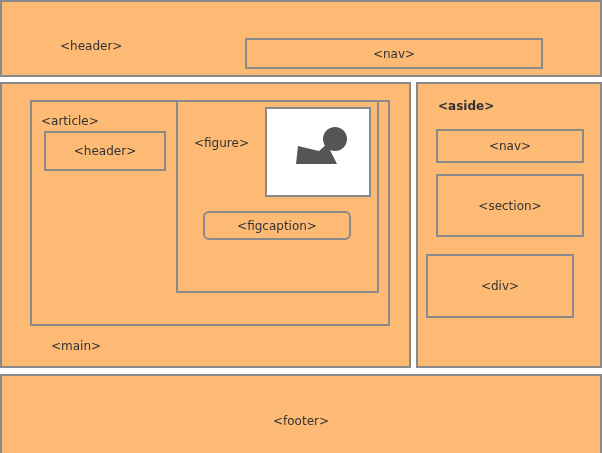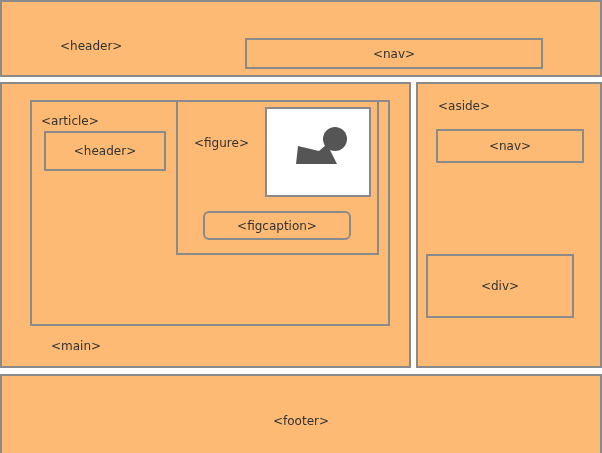--- a/index.html
+++ b/index.html
@@ -19,40 +19,43 @@
     <span>&lt;nav&gt;</span>
   </div>
 </div>
 
 <div class="box" style="left:0;top:82px;width:411px;height:286px;">
   <div class="inner" style="left:28px;top:16px;width:360px;height:226px;">
     <span class="lbl" style="left:9px;top:12px;">&lt;article&gt;</span>
     <div class="inner center" style="left:12px;top:29px;width:122px;height:40px;">
       <span>&lt;header&gt;</span>
     </div>
-    <div class="inner" style="left:144px;top:-2px;width:203px;height:155px;">
+    <div class="inner" style="left:144px;top:-2px;width:203px;height:193px;">
       <span class="lbl" style="left:16px;top:34px;">&lt;figure&gt;</span>
       <div class="inner" style="left:87px;top:5px;width:106px;height:90px;background:#fff;">
         <svg width="102" height="86" style="position:absolute;left:0;top:0;">
           <polygon points="31,37 52,42 60,35 70,55 29,55" fill="#555"></polygon>
           <circle cx="68" cy="30" r="12" fill="#555"></circle>
         </svg>
       </div>
       <div class="inner center" style="left:25px;top:109px;width:148px;height:29px;border-radius:6px;">
         <span>&lt;figcaption&gt;</span>
       </div>
     </div>
   </div>
   <span class="lbl" style="left:49px;top:255px;">&lt;main&gt;</span>
 </div>
 
 <div class="box" style="left:416px;top:82px;width:186px;height:286px;">
-  <span class="lbl" style="left:20px;top:15px;">&lt;aside&gt;</span>
+  <span class="lbl" style="left:20px;top:15px;font-weight:bold;">&lt;aside&gt;</span>
   <div class="inner center" style="left:18px;top:45px;width:148px;height:34px;">
     <span>&lt;nav&gt;</span>
+  </div>
+  <div class="inner center" style="left:18px;top:90px;width:148px;height:63px;">
+    <span>&lt;section&gt;</span>
   </div>
   <div class="inner center" style="left:8px;top:170px;width:148px;height:64px;">
     <span>&lt;div&gt;</span>
   </div>
 </div>
 
 <div class="box center" style="left:0;top:374px;width:602px;height:93px;">
   <span>&lt;footer&gt;</span>
 </div>
 

